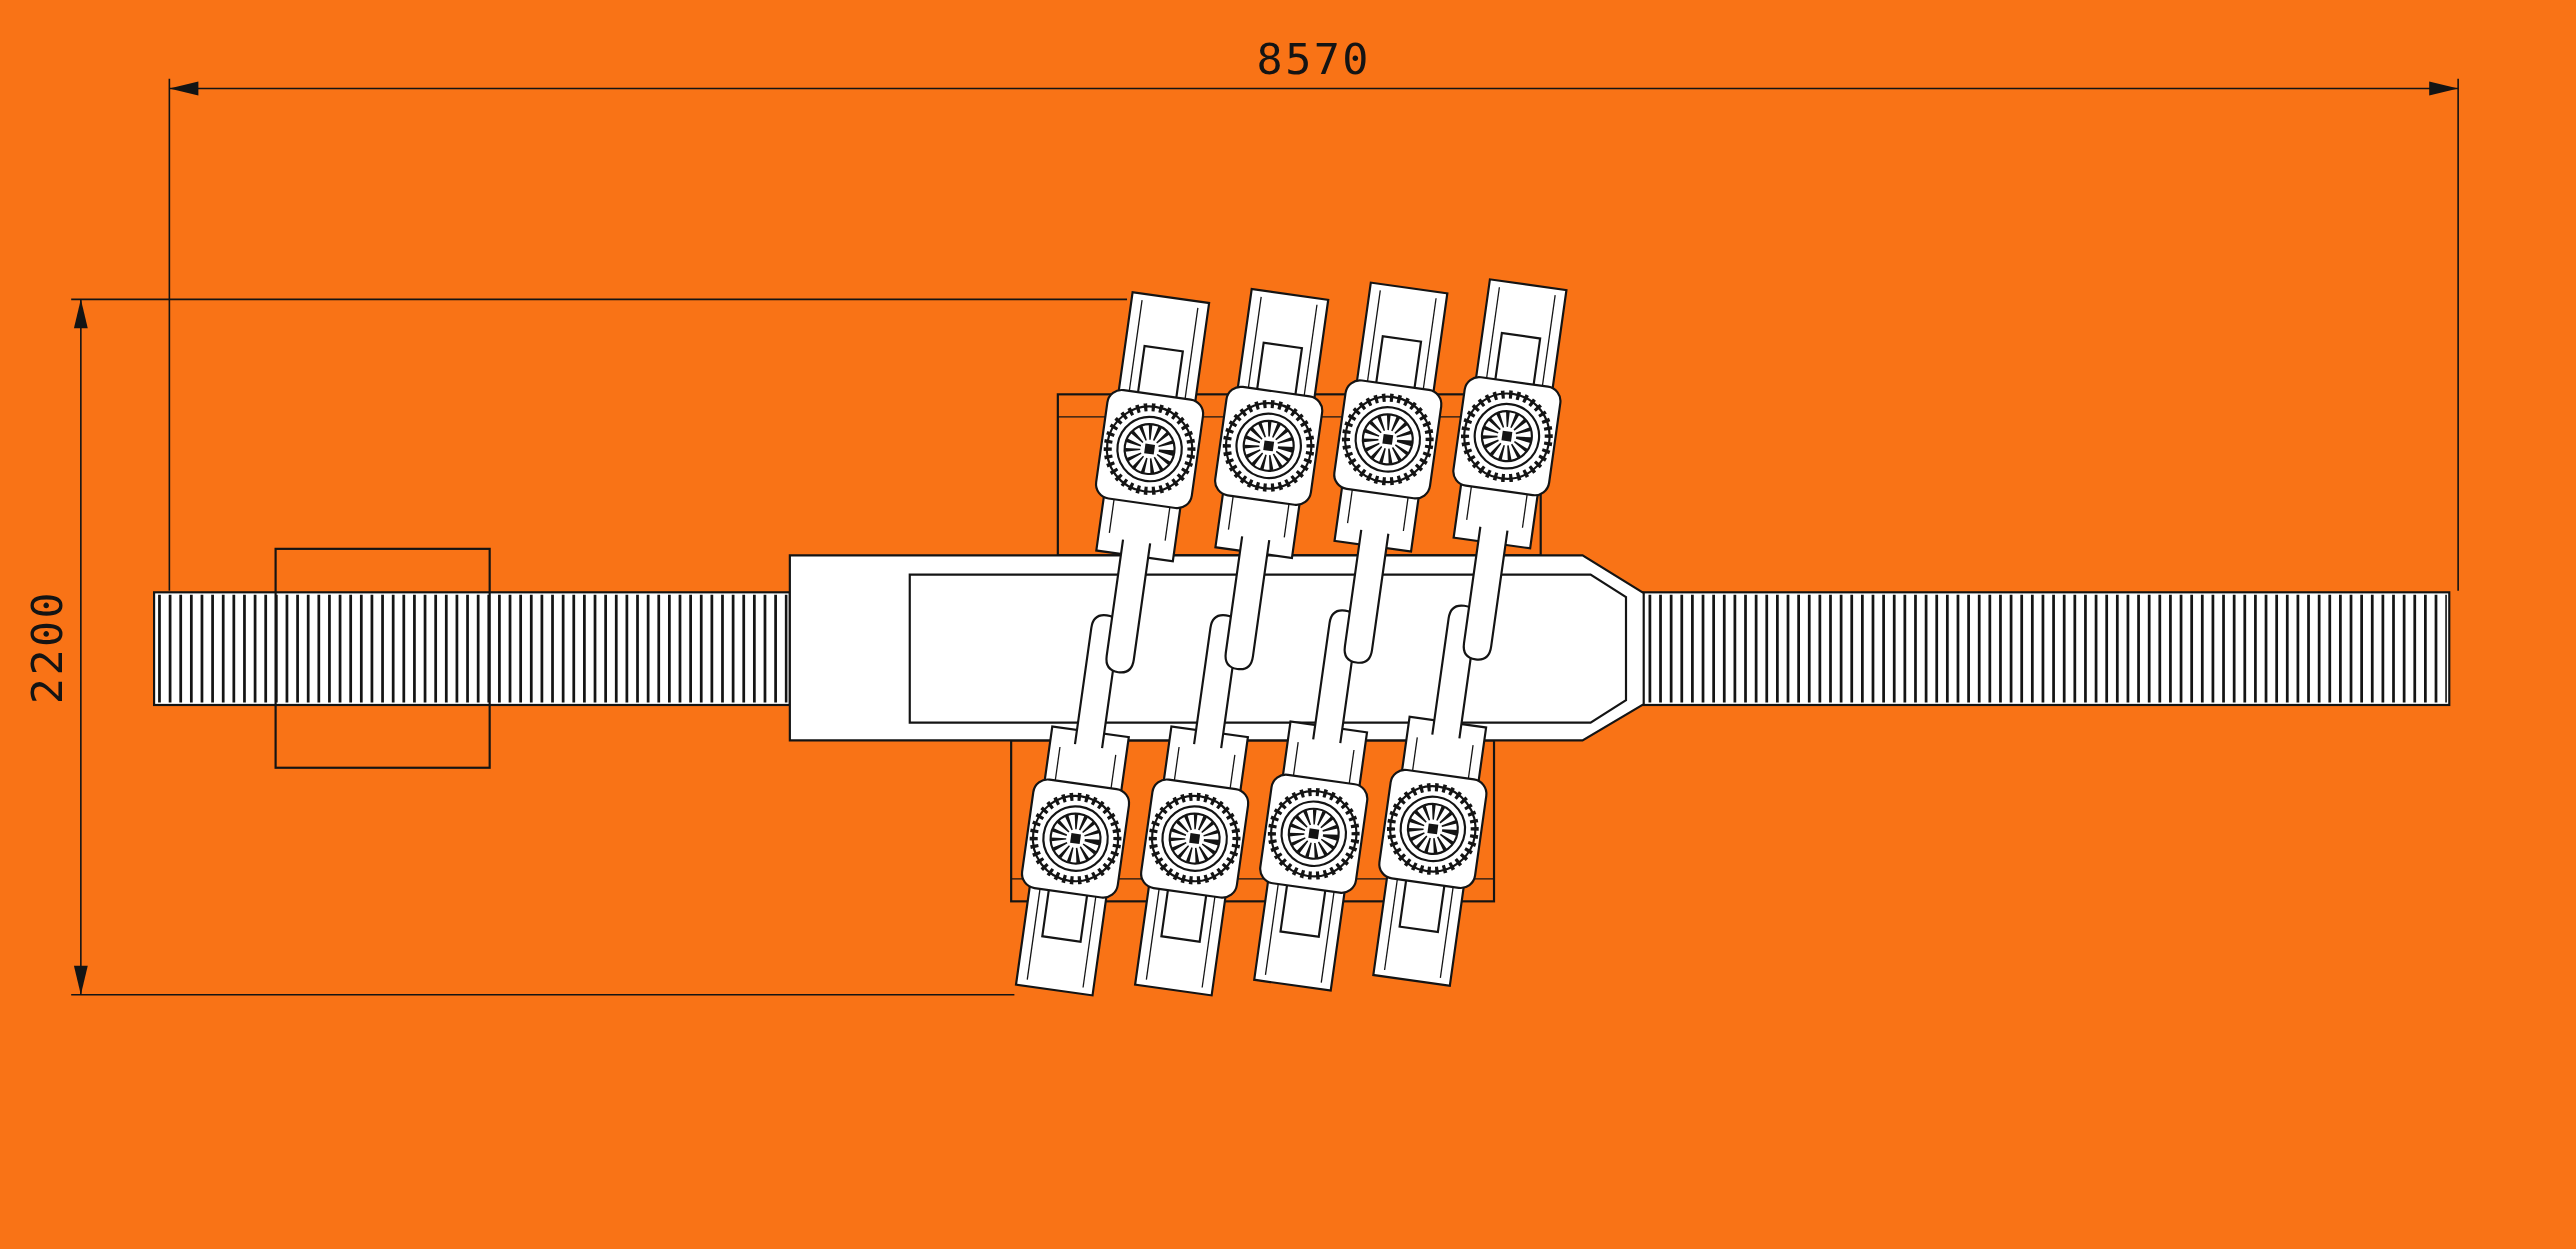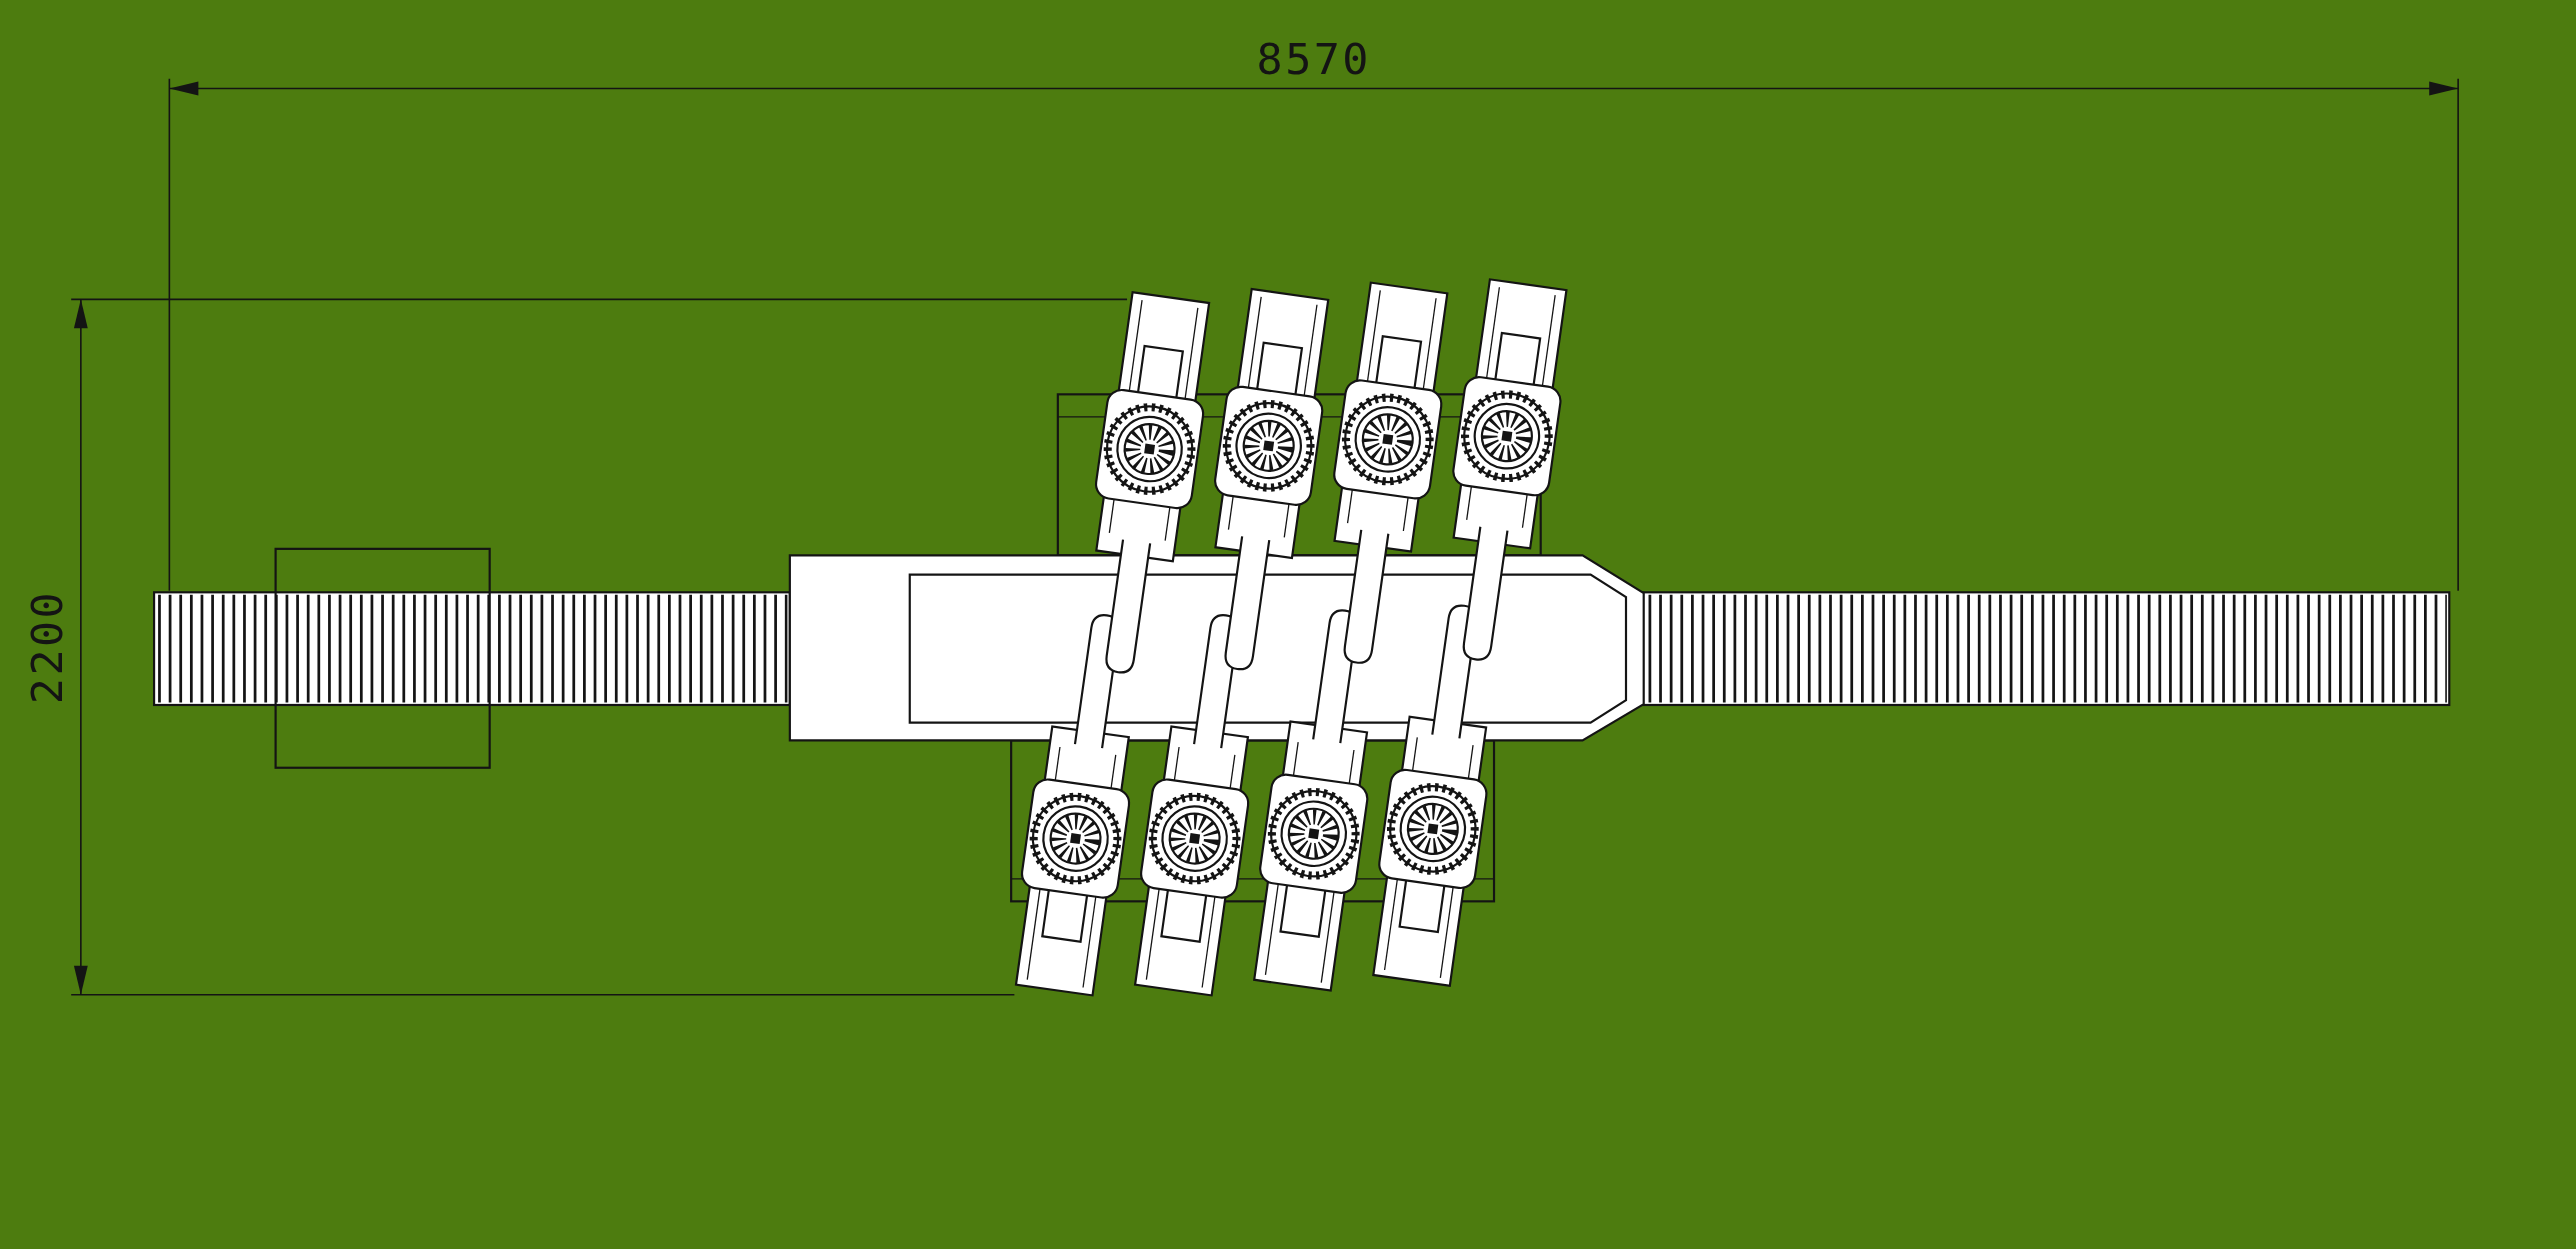--- a/index.html
+++ b/index.html
@@ -1,16 +1,16 @@
 <!DOCTYPE html>
 <html style="font-size:13px"><head>
 <meta charset="utf-8">
 <style>
   html,body{margin:0;padding:0;background:#ffffff;}
-  .page{width:2576px;height:1249px;background:#4d7c0f;position:relative;overflow:hidden;}
+  .page{width:2576px;height:1249px;background:#f97316;position:relative;overflow:hidden;}
   svg{display:block;}
   .s{stroke:#141414;stroke-width:1.35;fill:none;stroke-linejoin:miter;}
   .sf{stroke:#141414;stroke-width:1.35;fill:#ffffff;stroke-linejoin:miter;}
   .thin{stroke:#141414;stroke-width:0.8;fill:none;}
   .dim{stroke:#141414;stroke-width:1;fill:none;}
   .arrow{fill:#141414;stroke:none;}
   .dimtxt{font-family:"DejaVu Sans Mono","Liberation Mono",monospace;font-size:27px;fill:#141414;letter-spacing:1.5px;}
 </style>
 </head>
 <body>

